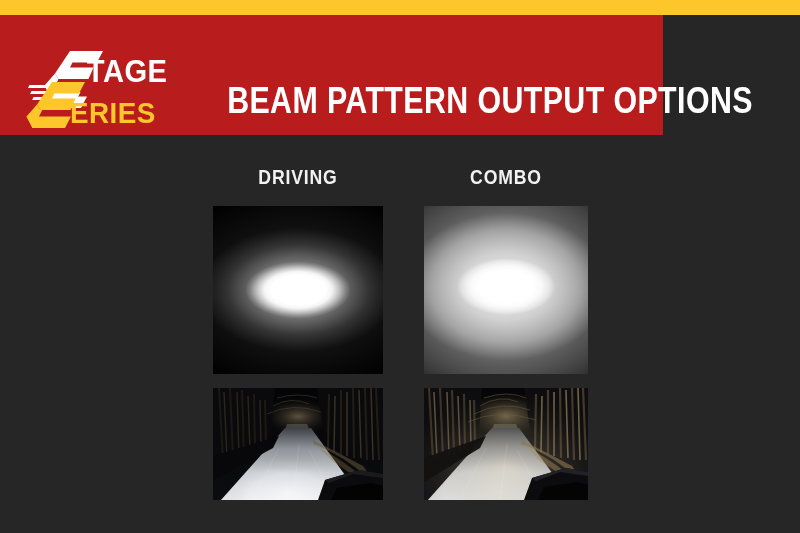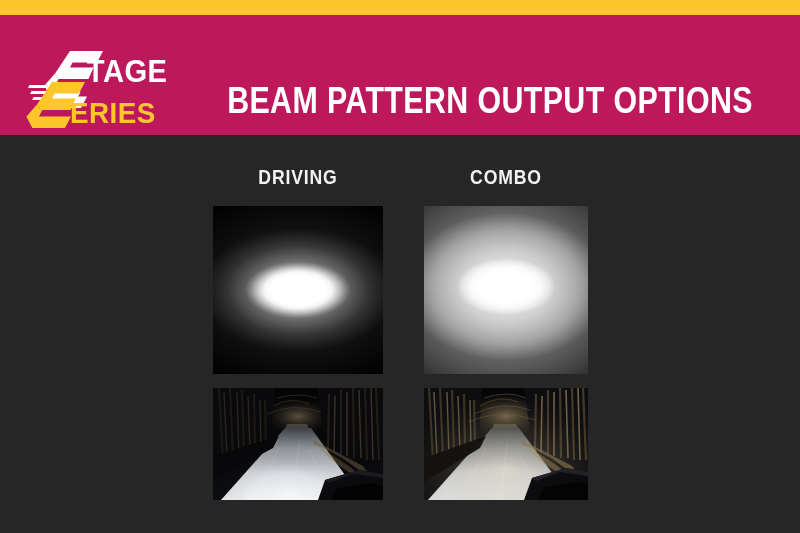--- a/index.html
+++ b/index.html
@@ -25,23 +25,23 @@
     left: 0; top: 0;
     width: 800px;
     height: 15px;
     background: #fdc62a;
   }
 
   
   .header-band {
     position: absolute;
     left: 0; top: 15px;
-    width: 800px;
+    width: 663px;
     height: 120px;
-    background: #be185d;
+    background: #b91c1c;
   }
 
   
   .logo {
     position: absolute;
     left: 22px;
     top: 32px;
     width: 165px;
     height: 82px;
   }

